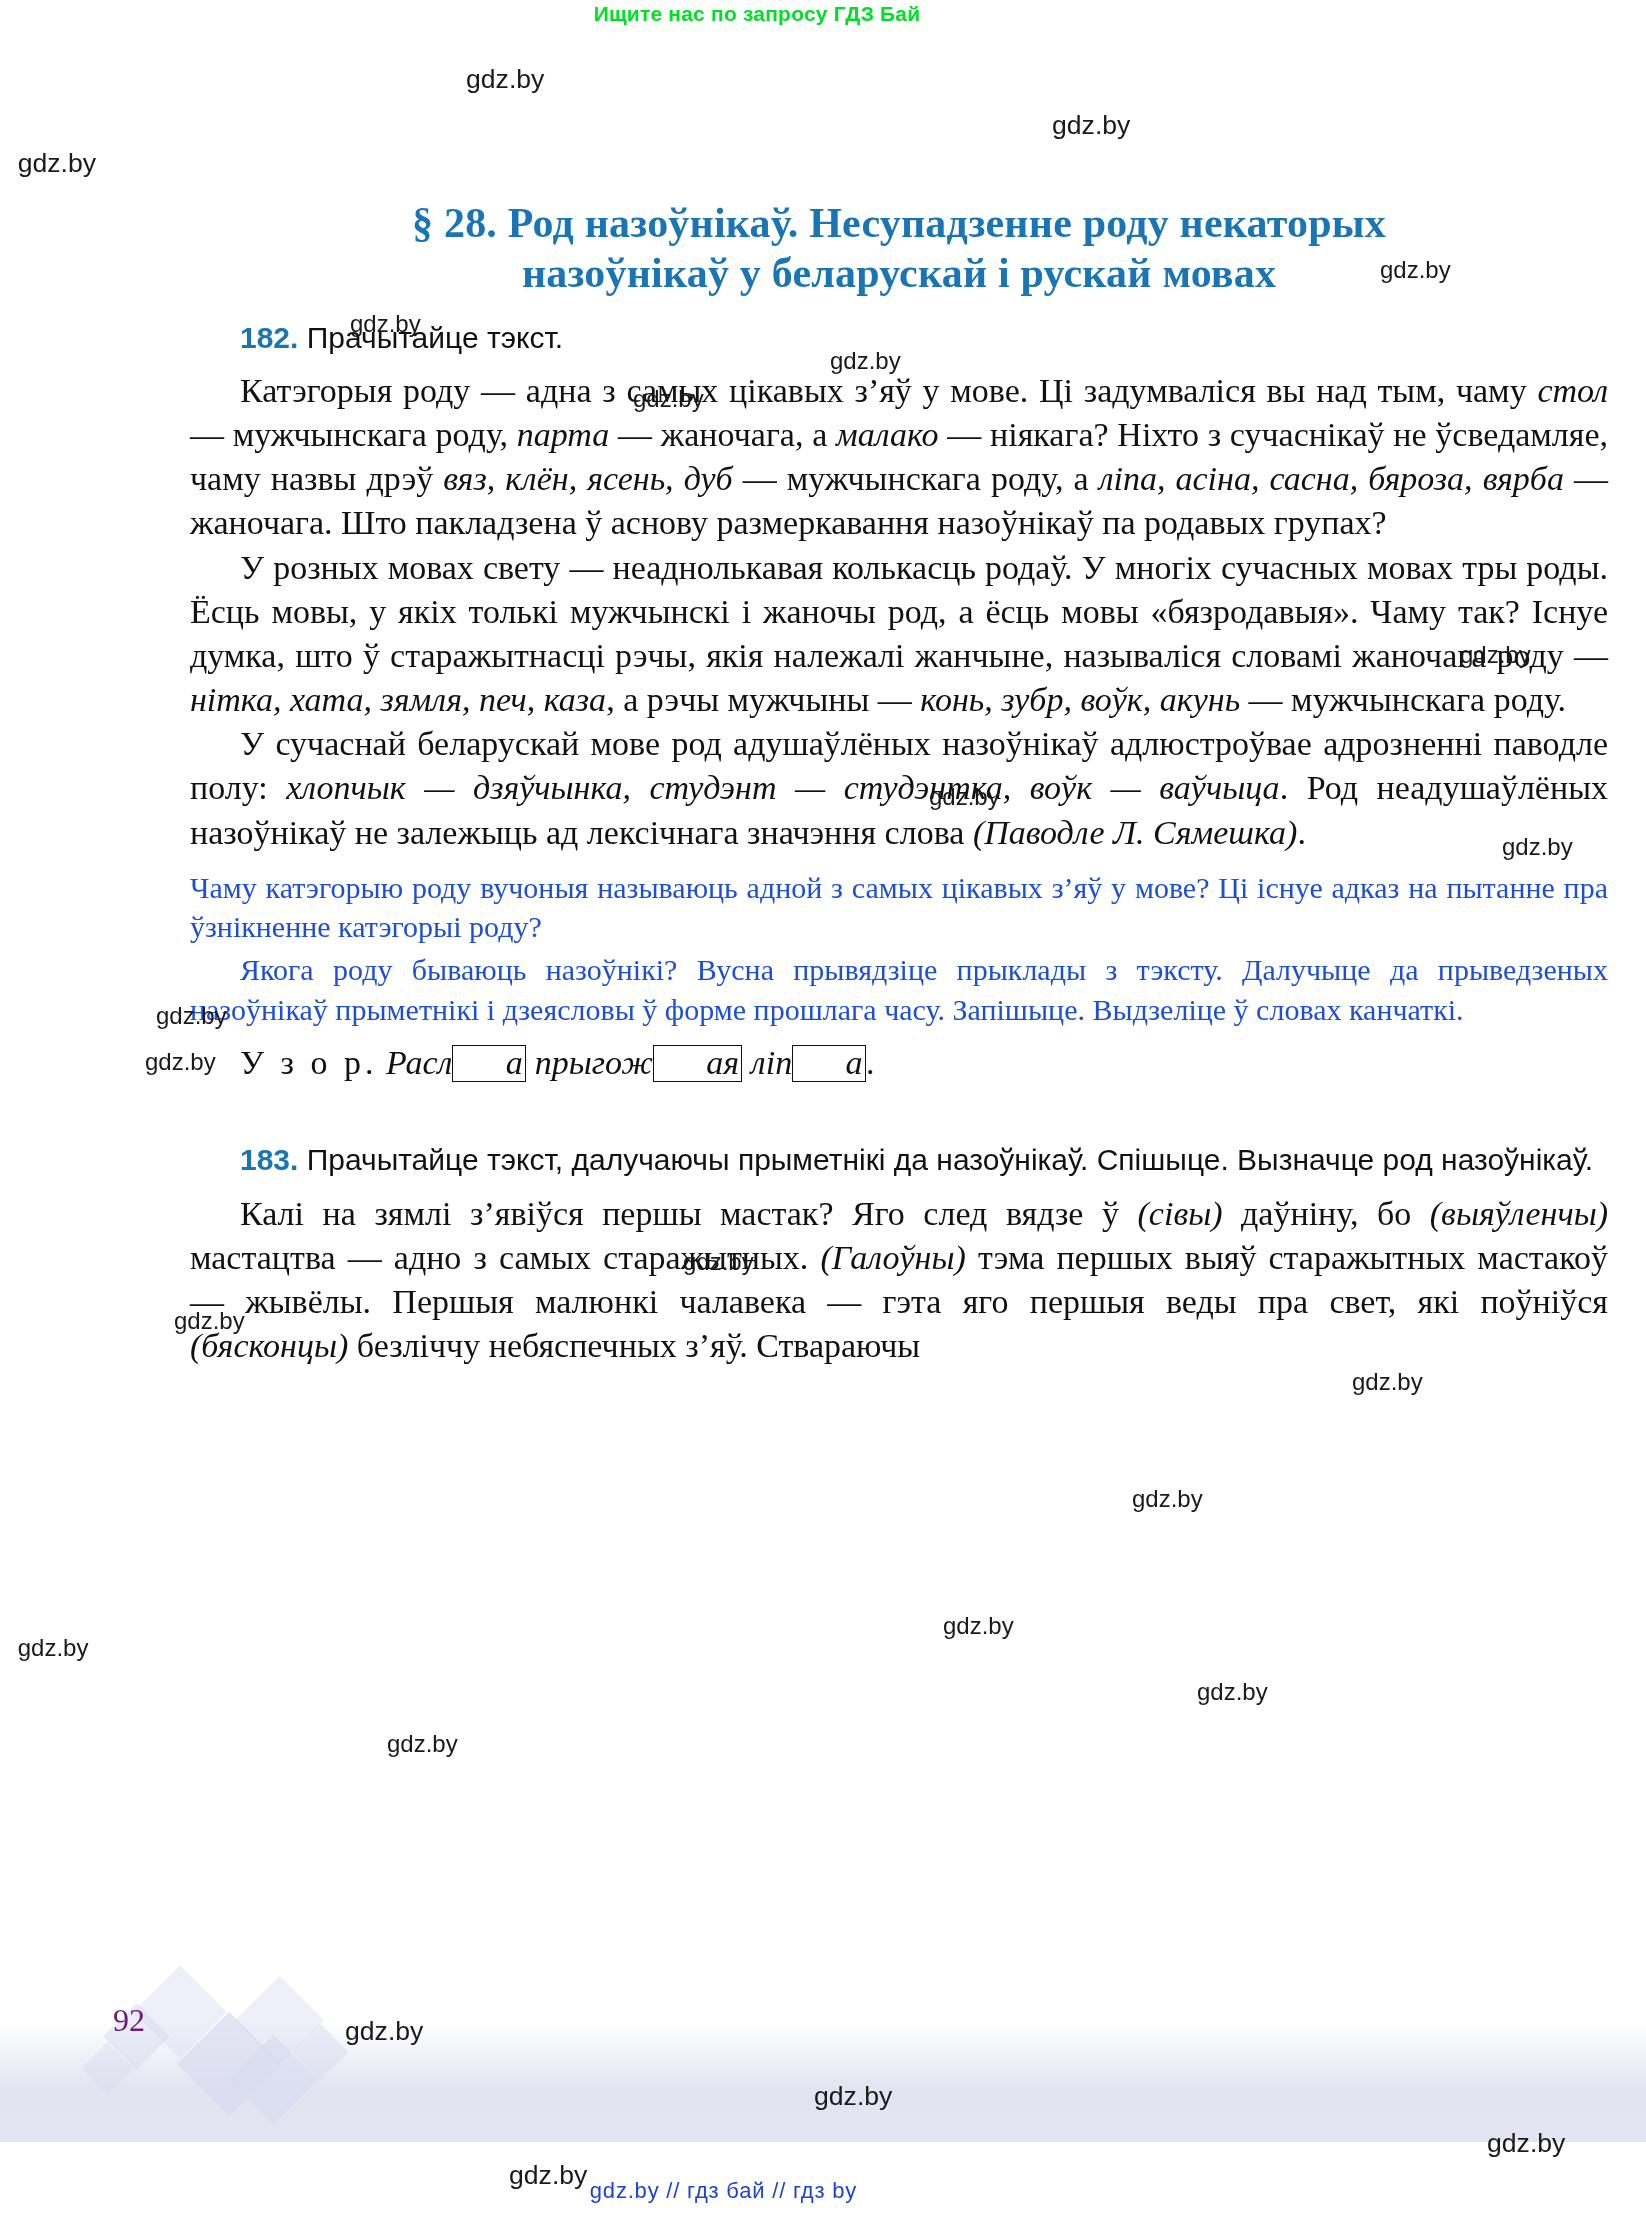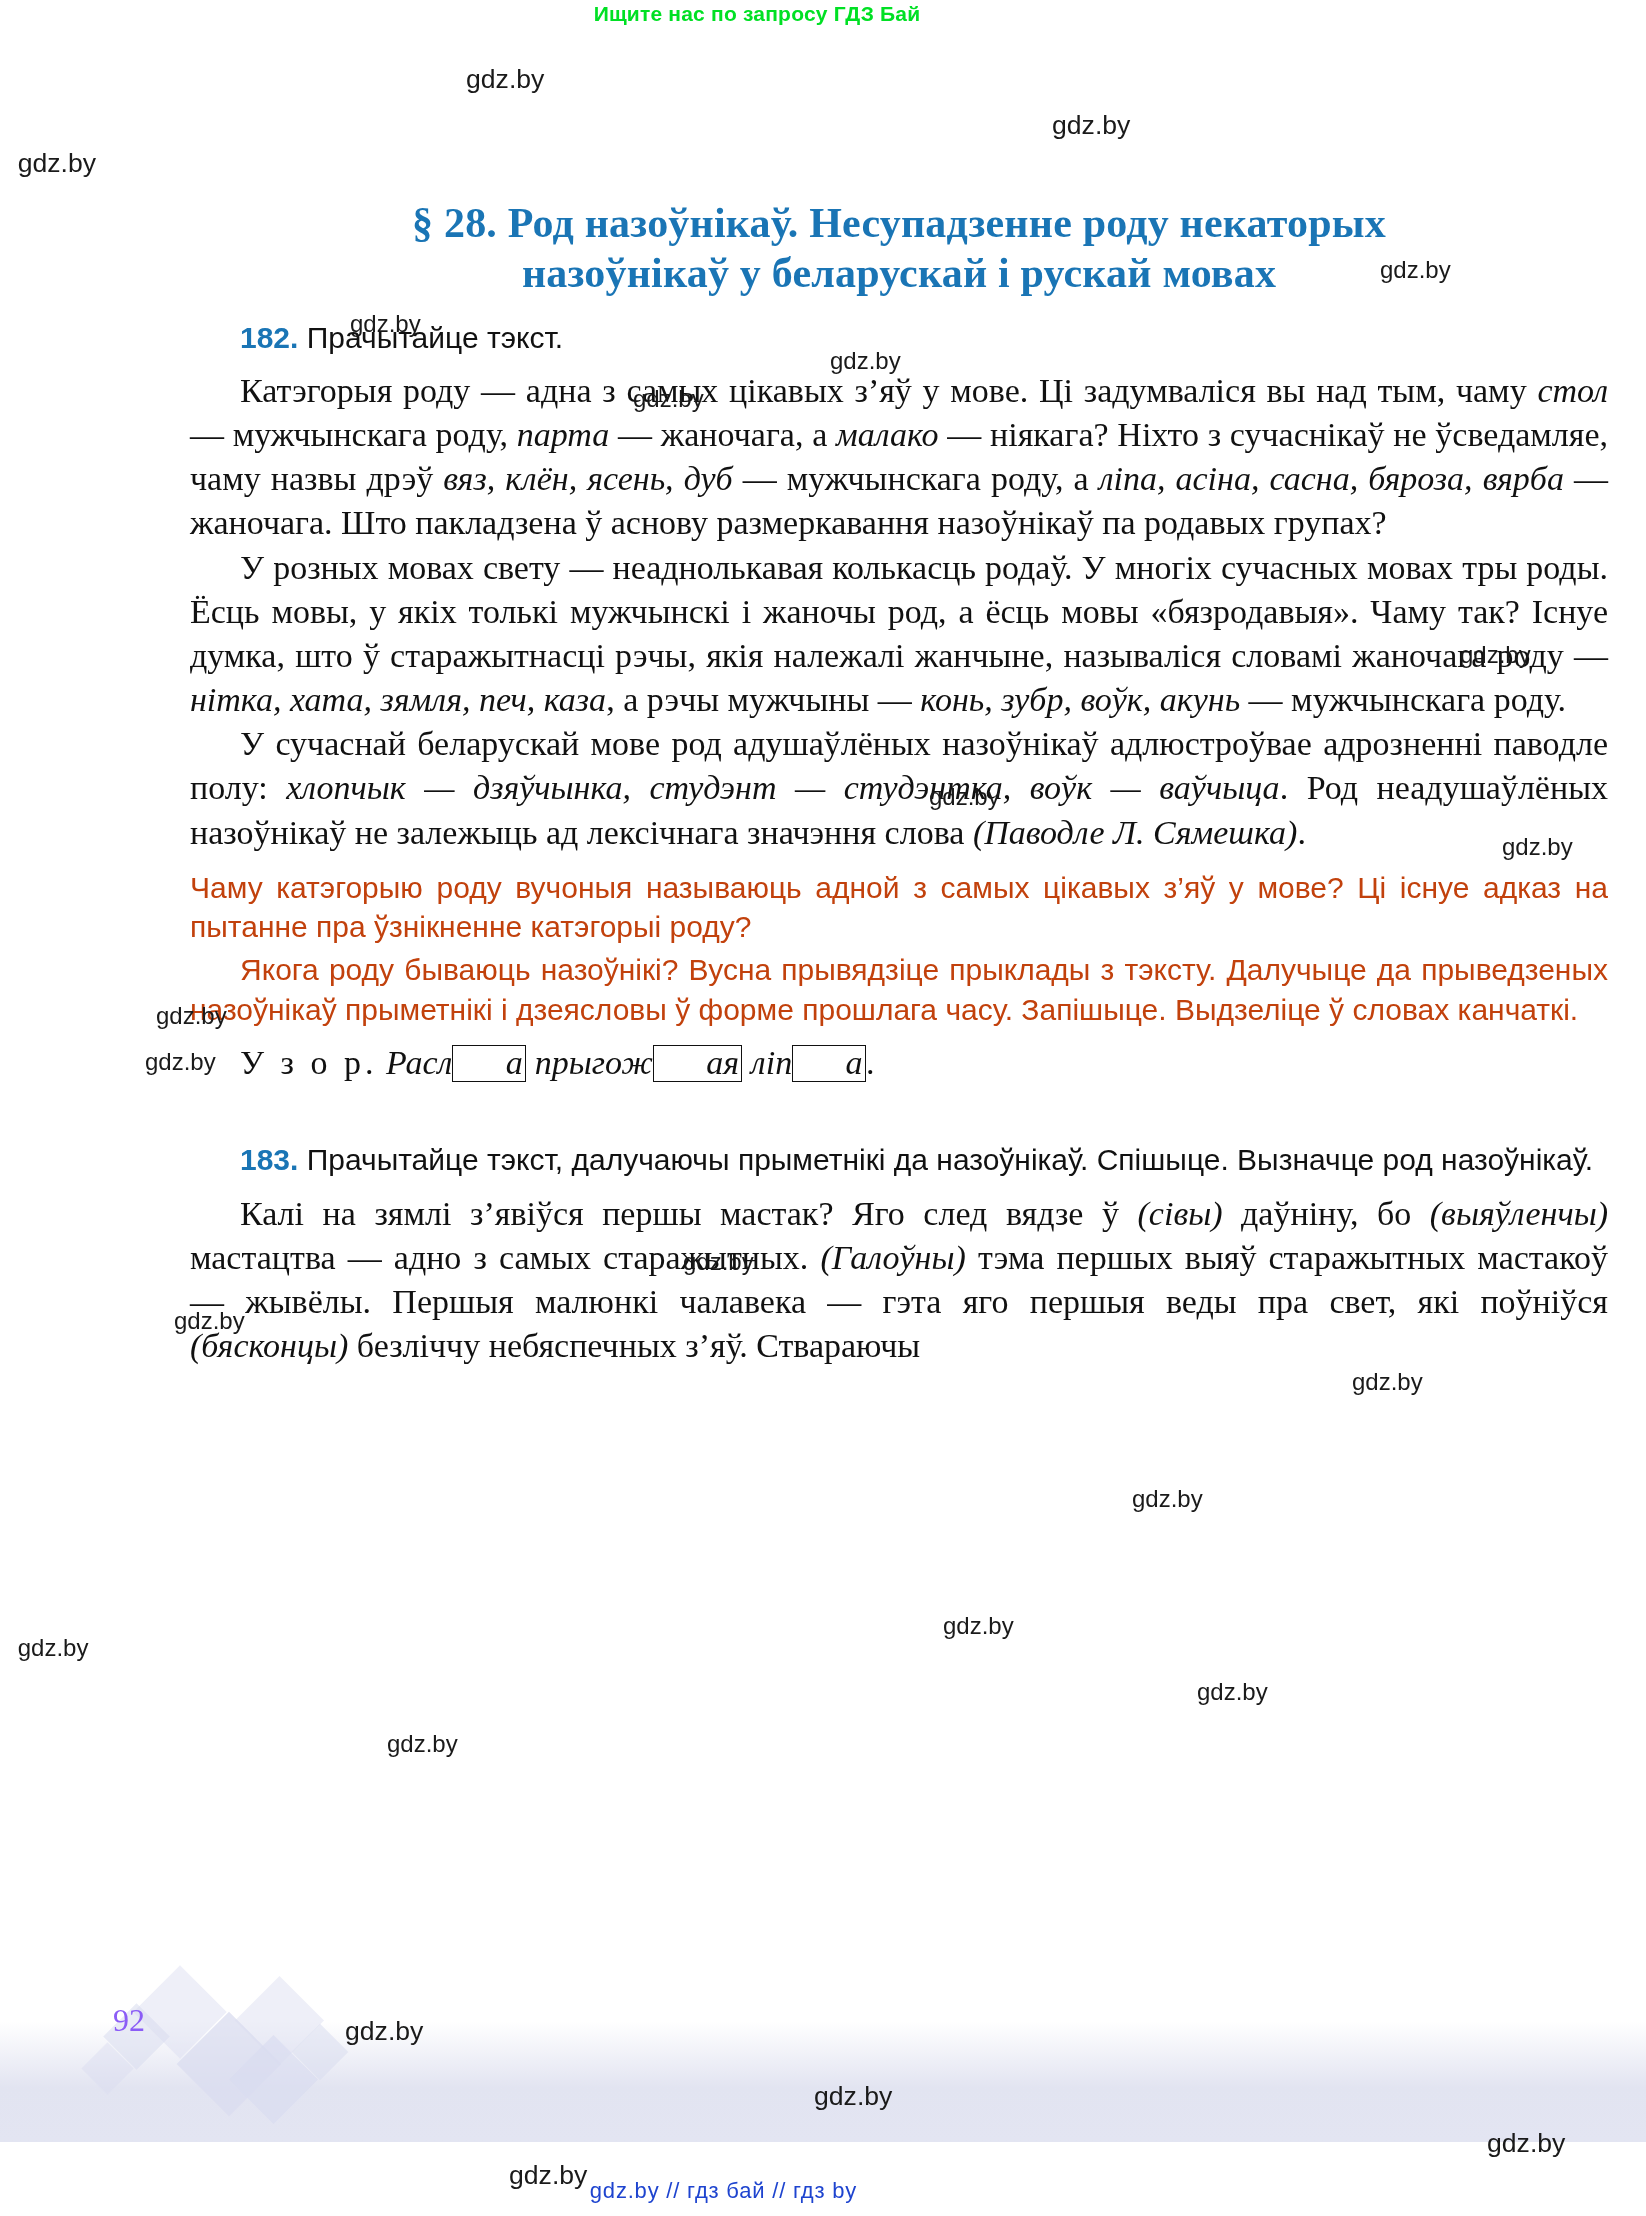--- a/index.html
+++ b/index.html
@@ -103,24 +103,24 @@
     line-height: 1.30;
     color: #111;
     text-align: justify;
     text-indent: 50px;
     hyphens: none;
   }
   p.body i { font-style: italic; }
 
   p.task {
     margin: 0;
-    font-family: Liberation Sans, sans-serif;
+    font-family: Liberation Serif, serif;
     font-size: 30px;
     line-height: 1.32;
-    color: #c2410c;
+    color: #1d4ed8;
     text-align: justify;
     text-indent: 0;
   }
   p.task.ind { text-indent: 50px; }
 
   .uzor {
     font-family: "Liberation Serif", serif;
     font-size: 34px;
     color: #111;
     text-indent: 50px;
@@ -134,21 +134,21 @@
     line-height: 1.02;
     font-style: italic;
   }
 
   .pageno {
     position: absolute;
     left: 113px;
     top: 2002px;
     font-family: "Liberation Serif", serif;
     font-size: 32px;
-    color: #8b5cf6;
+    color: #701a75;
   }
 
   .bottom-links {
     position: absolute;
     left: 0;
     top: 2178px;
     width: 1447px;
     text-align: center;
     font-family: "Liberation Sans", sans-serif;
     font-size: 22px;

